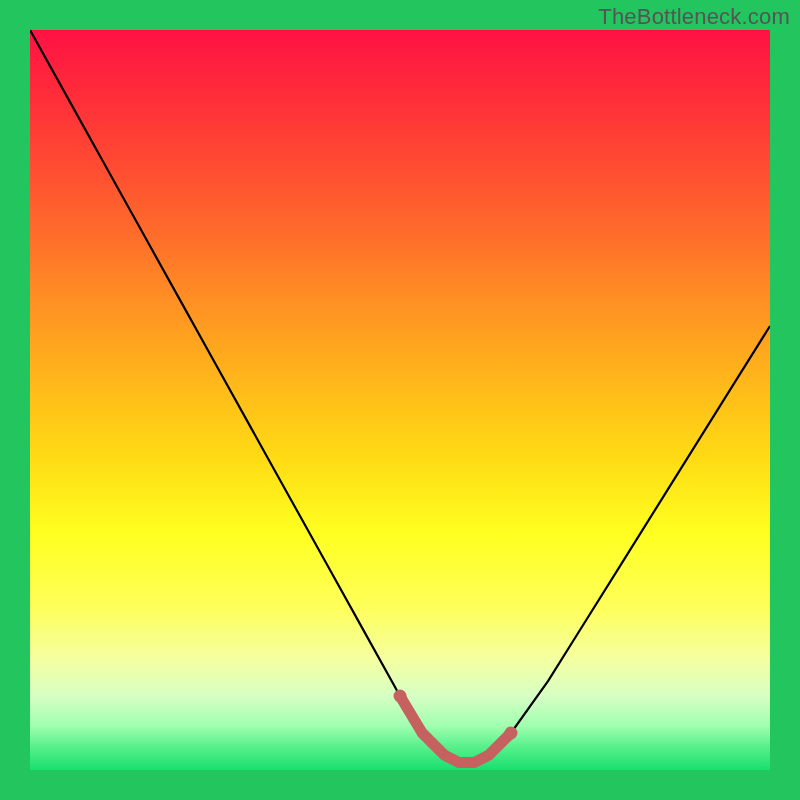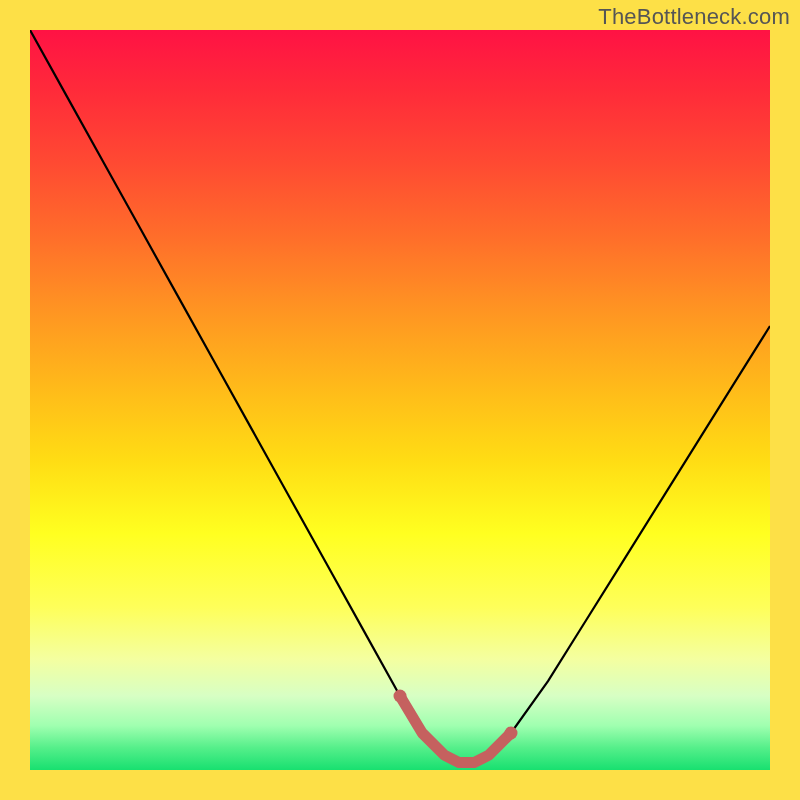--- a/index.html
+++ b/index.html
@@ -8,21 +8,21 @@
     width: 800px;
     height: 800px;
     background: #000;
     overflow: hidden;
     font-family: Arial, Helvetica, sans-serif;
   }
   .frame {
     position: relative;
     width: 800px;
     height: 800px;
-    background: #fde047;
+    background: #22c55e;
   }
   .plot-area {
     position: absolute;
     left: 30px;
     top: 30px;
     width: 740px;
     height: 740px;
     background: linear-gradient(to bottom,
       #ff1244 0%,
       #ff2a3a 8%,

